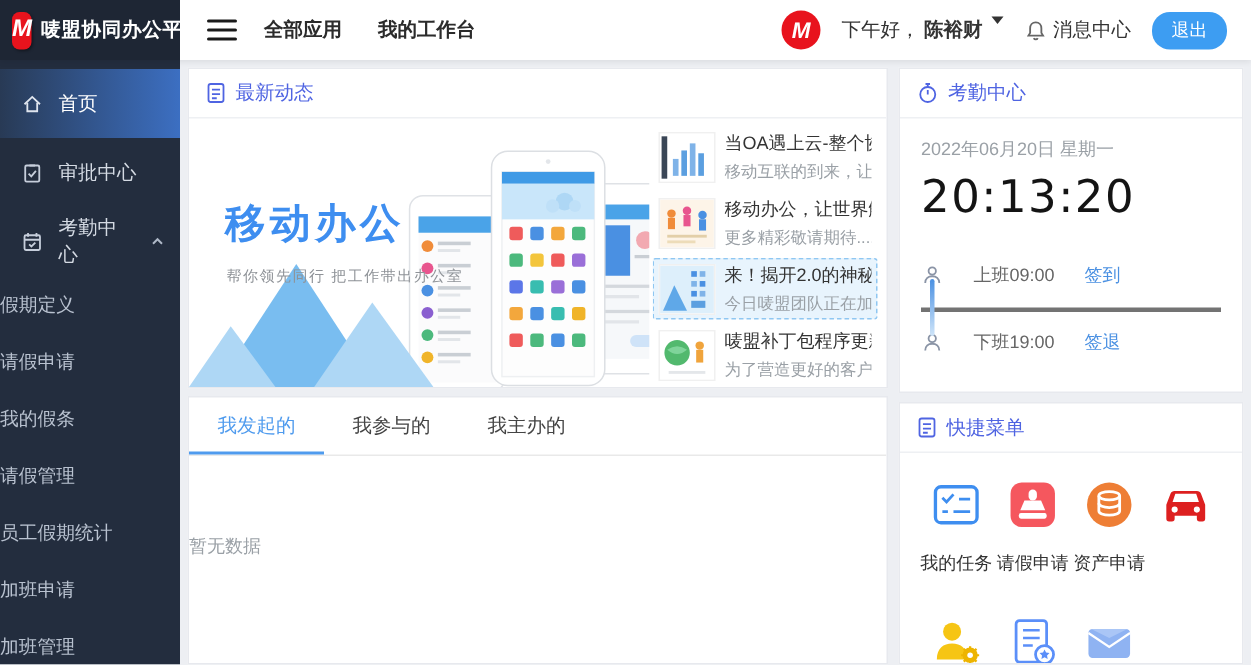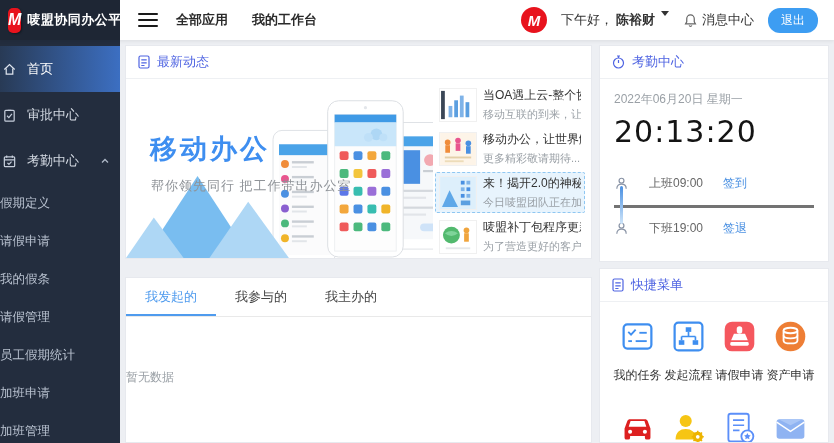--- a/index.html
+++ b/index.html
@@ -22,39 +22,39 @@
   .greeting .uname { font-weight:bold; }
   .caret-down { width:0; height:0; border-left:4px solid transparent; border-right:4px solid transparent; border-top:5px solid #333; margin-left:3px; }
   .msg-center { display:flex; align-items:center; gap:4px; font-size:13px; color:#333; cursor:pointer; }
   .logout-btn { background:#3d9df2; color:#fff; border:none; font-size:12px; padding:4px 13px; border-radius:12px; cursor:pointer; margin-right:4px; }
 
   
   .frame { display:flex; height:403px; }
 
   
   .sidebar { width:120px; flex:0 0 auto; background:#232d3e; padding-top:6px; overflow:hidden; }
-  .side-item { height:46px; display:flex; align-items:center; padding:0 10px 0 2px; gap:10px; color:#d4dae3; font-size:13px; cursor:pointer; }
+  .side-item { height:46px; display:flex; align-items:center; padding:0 10px 0 14px; gap:10px; color:#d4dae3; font-size:13px; cursor:pointer; }
   .side-item.active { background:linear-gradient(90deg,#283a55 0%,#3c6fc2 100%); color:#fff; }
   .side-item .sicon { flex:0 0 auto; display:flex; }
   .side-item .grow { flex:1; }
   .sub-item { height:38px; display:flex; align-items:center; color:#b9c2d0; font-size:12.5px; cursor:pointer; }
 
   
   .content { flex:1; padding:5px 5px 0 5px; display:flex; gap:7px; overflow:hidden; }
-  .col-left { flex:1; display:flex; flex-direction:column; gap:18px; min-width:0; }
+  .col-left { flex:1; display:flex; flex-direction:column; gap:5px; min-width:0; }
   .col-right { width:230px; flex:0 0 auto; display:flex; flex-direction:column; gap:6px; }
   .panel { background:#fff; border:1px solid #e7e9ee; display:flex; flex-direction:column; overflow:hidden; }
   .panel-header { height:33px; flex:0 0 auto; display:flex; align-items:center; gap:7px; padding:0 12px; color:#4f64e2; font-size:13px; border-bottom:1px solid #eef0f3; }
 
   
   .news-panel { height:214px; flex:0 0 auto; }
   .news-body { flex:1; display:flex; overflow:hidden; }
   .banner { flex:1; position:relative; overflow:hidden; }
   .banner-headline { position:absolute; left:24px; top:52px; font-size:27px; font-weight:bold; color:#3e8ef0; letter-spacing:3px; }
-  .banner-subline { position:absolute; left:25px; top:98px; font-size:13px; color:#8f9398; letter-spacing:1px; }
+  .banner-subline { position:absolute; left:25px; top:98px; font-size:10px; color:#8f9398; letter-spacing:1px; }
   .banner-art { position:absolute; inset:0; width:100%; height:100%; }
   .news-list { width:158px; flex:0 0 auto; padding:5px 6px 5px 2px; display:flex; flex-direction:column; gap:3px; }
   .news-item { display:flex; gap:6px; align-items:center; padding:2px 3px; border:1px solid transparent; border-radius:2px; cursor:pointer; }
   .news-item.hl { background:#e8f4fd; border:1px dashed #8fc7f2; }
   .news-thumb { width:38px; height:34px; flex:0 0 auto; border:1px solid #f0f0f0; background:#fff; }
   .news-txt { min-width:0; }
   .news-title { font-size:12px; color:#333; white-space:nowrap; overflow:hidden; }
   .news-desc { font-size:11px; color:#9aa0a6; white-space:nowrap; overflow:hidden; margin-top:3px; }
 
   
@@ -400,32 +400,20 @@
                 <path d="M10 15 l3 3 l5 -5.5" stroke-width="2"></path>
                   <path d="M22 16 h8" stroke-width="2"></path>
                 <path d="M10 25 h4" stroke-width="2"></path>
                   <path d="M18 25 h12" stroke-width="2"></path>
               </svg>
             </span>
             <span class="quick-label">我的任务</span>
           </div>
           <div class="quick-cell">
             <span class="qicon">
-              <svg width="37" height="37" viewBox="0 0 40 40" fill="none" stroke="#3e8ef0" stroke-width="2.4">
-                <rect x="5" y="5" width="30" height="30" rx="4"></rect>
-                <rect x="17" y="10" width="6" height="5" fill="#3e8ef0" stroke="none"></rect>
-                <path d="M20 15 v5 M12.5 20 h15 M12.5 20 v4 M27.5 20 v4" stroke-width="1.8"></path>
-                <rect x="9.5" y="24" width="6" height="5" fill="#3e8ef0" stroke="none"></rect>
-                <rect x="24.5" y="24" width="6" height="5" fill="#3e8ef0" stroke="none"></rect>
-              </svg>
-            </span>
-            <span class="quick-label">发起流程</span>
-          </div>
-          <div class="quick-cell">
-            <span class="qicon">
               <svg width="37" height="37" viewBox="0 0 40 40">
                 <rect x="4" y="4" width="32" height="32" rx="8" fill="#f5575e"></rect>
                 <rect x="17" y="9" width="6" height="8" rx="3" fill="#fff"></rect>
                 <path d="M14 17 h12 l3 7 h-18 z" fill="#fff"></path>
                 <rect x="10" y="26" width="20" height="4" rx="1.5" fill="#fff"></rect>
               </svg>
             </span>
             <span class="quick-label">请假申请</span>
           </div>
           <div class="quick-cell">

